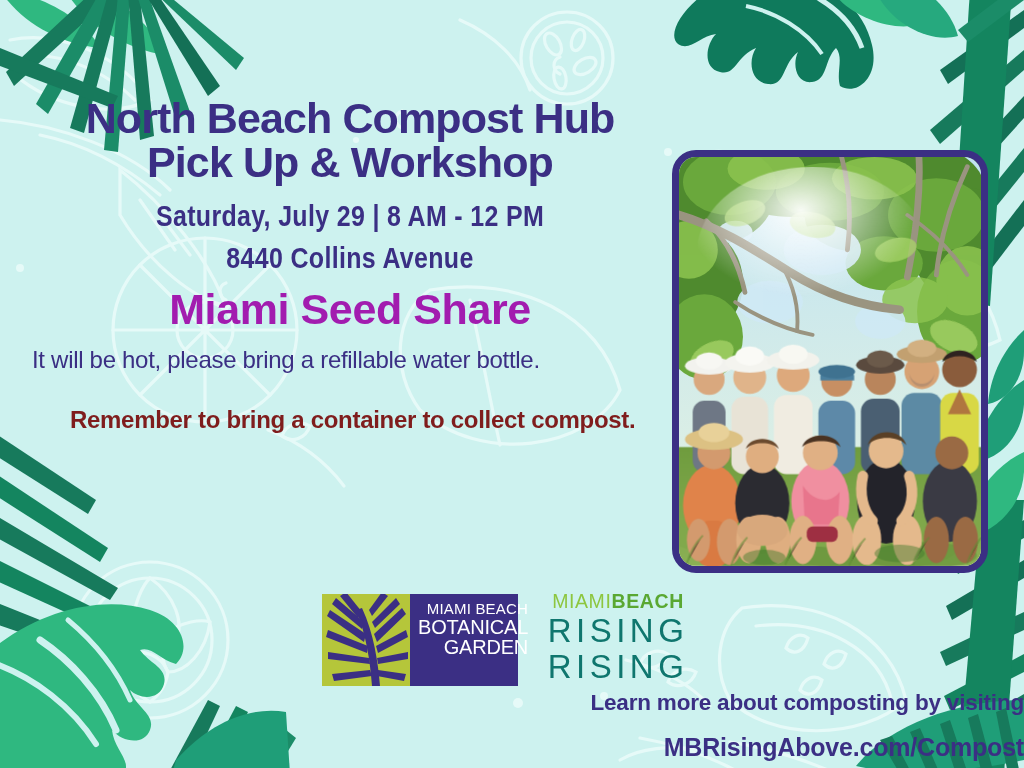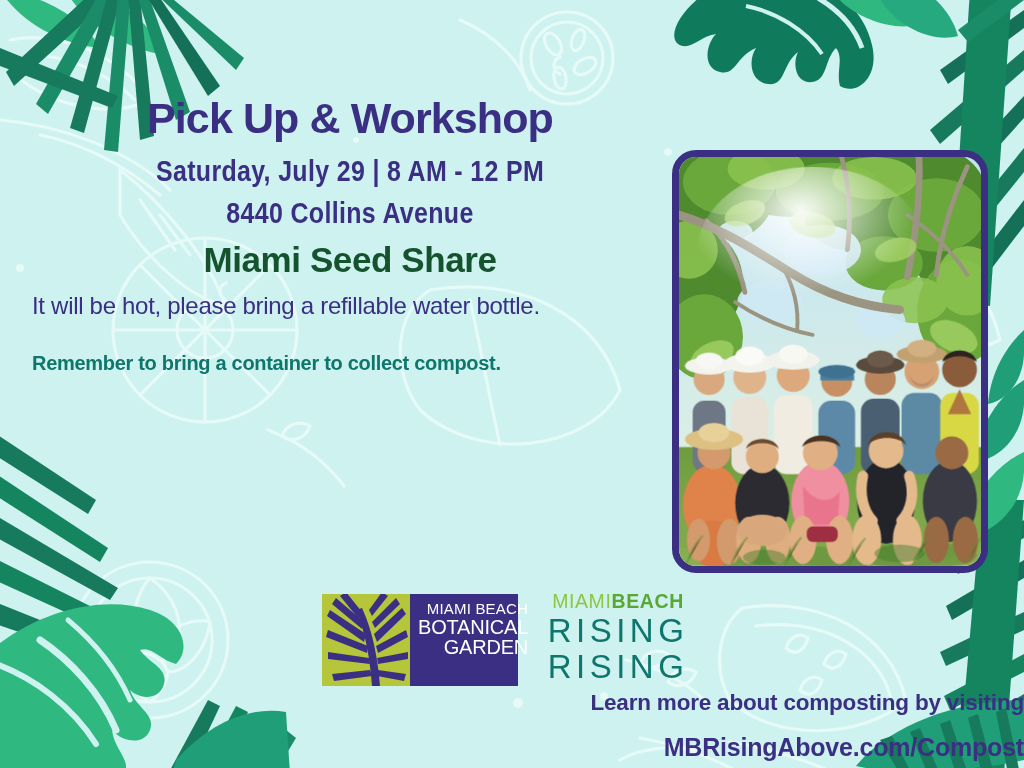--- a/index.html
+++ b/index.html
@@ -69,23 +69,23 @@
     color:#3b2f84;
     font-weight:bold;
     font-size:29px;
     text-align:center;
     font-family:"Liberation Sans Narrow","Liberation Sans",sans-serif;
     transform:scaleX(0.86);
     letter-spacing:0.4px;
   }
   .org {
     margin-top:10px;
-    color:#14532d;
+    color:#a21caf;
     font-weight:bold;
-    font-size:35px;
+    font-size:43px;
     text-align:center;
     letter-spacing:-0.4px;
   }
 
   .body-copy {
     margin-top:12px;
     color:#3b2f84;
     font-size:25px;
     line-height:1.30;
     text-align:justify;
@@ -96,24 +96,25 @@
 
   .note-hot {
     margin-top:12px;
     color:#3b2f84;
     font-size:24px;
     font-weight:normal;
     letter-spacing:-0.3px;
   }
   .note-container {
     margin-top:32px;
-    color:#0f766e;
-    font-size:20px;
+    color:#7f1d1d;
+    font-size:24px;
     font-weight:bold;
     letter-spacing:-0.3px;
+    margin-left:38px;
   }
 
   
   #photo-frame {
     position:absolute;
     left:672px; top:150px;
     width:316px; height:423px;
     border:7px solid #3b2f84;
     border-radius:24px;
     overflow:hidden;
@@ -365,20 +366,21 @@
       <path d="M1024 380 C998 396 978 428 974 462 C1000 460 1022 436 1024 404 Z" fill="#1f9e78"></path>
       <path d="M1024 452 C994 466 968 500 962 538 C996 534 1022 506 1024 472 Z" fill="#2fb880"></path>
       <path d="M1024 330 C1004 348 990 376 988 404 C1010 400 1024 376 1024 352 Z" fill="#1f9e78"></path>
     </g>
   </svg>
 
   <div id="content">
     <div class="text-col">
 
       <div class="title">
+        <div>North Beach Compost Hub</div>
         <div class="title-line2">Pick Up &amp; Workshop</div>
       </div>
 
       <div class="datetime">Saturday, July 29  |  8 AM - 12 PM</div>
       <div class="address">8440 Collins Avenue</div>
       <div class="org">Miami Seed Share</div>
 
 
       <div class="note-hot">It will be hot, please bring a refillable water bottle.</div>
       <div class="note-container">Remember to bring a container to collect compost.</div>

